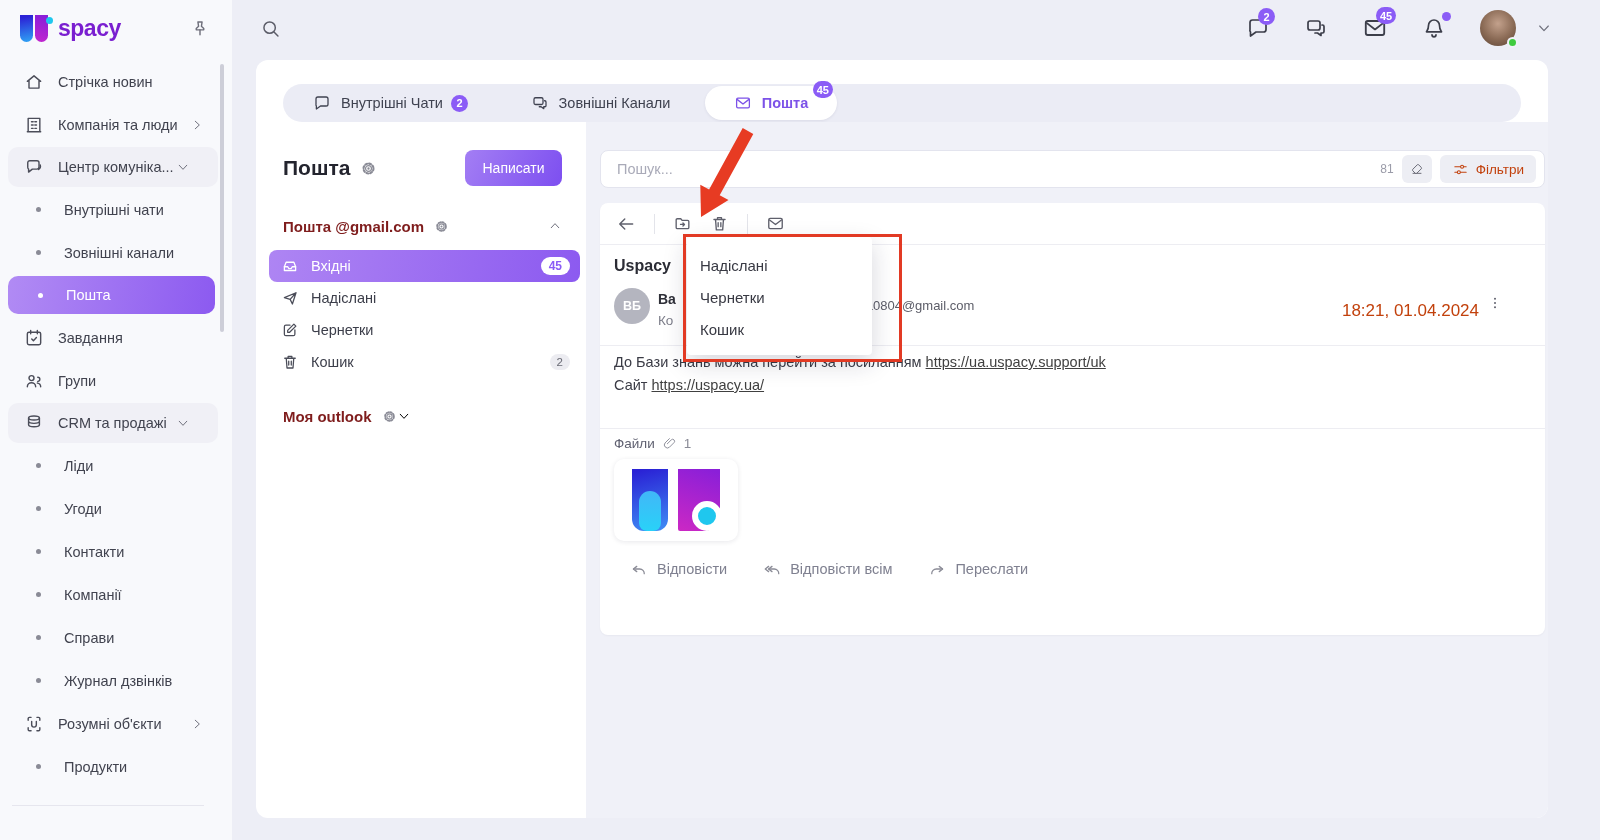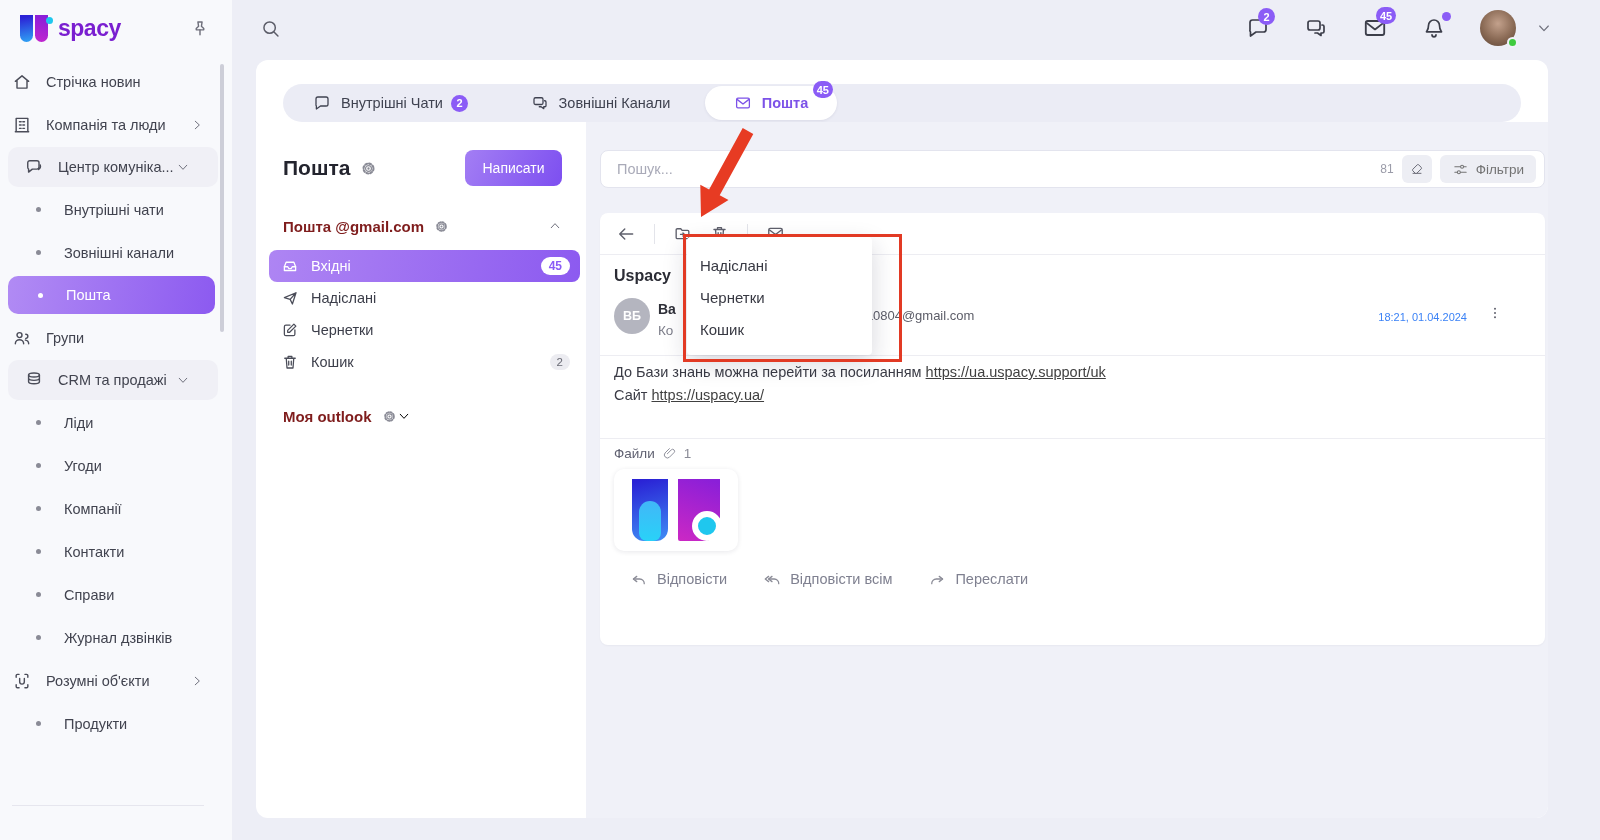--- a/index.html
+++ b/index.html
@@ -13,21 +13,21 @@
   .sidebar{position:absolute;left:0;top:0;width:232px;height:840px;background:#f8f9fc;z-index:5}
   .side-head{display:flex;align-items:center;justify-content:space-between;padding:15px 22px 10px 20px}
   .brand{display:flex;align-items:center;gap:6px}
   .umark{position:relative;width:32px;height:27px}
   .umark .lbar{position:absolute;left:0;top:0;width:13px;height:27px;border-radius:0 0 8px 8px;background:linear-gradient(170deg,#2b23d6 10%,#2f9df3 95%)}
   .umark .rbar{position:absolute;left:15px;top:0;width:13px;height:27px;border-radius:0 0 8px 8px;background:linear-gradient(195deg,#8b1fd8 10%,#c026cf 95%)}
   .umark .dot{position:absolute;left:26px;top:2px;width:7px;height:7px;border-radius:50%;background:#1fc7ee}
   .brand-text{font-size:23px;font-weight:bold;color:#7a1fd0;letter-spacing:-0.5px}
   .pin{color:#6e6f7b}
   .snav{padding-top:8px}
-  .srow{position:relative;height:43px;display:flex;align-items:center;padding-left:12px;color:#41434f;font-size:14.5px;cursor:pointer}
+  .srow{position:relative;height:43px;display:flex;align-items:center;padding-left:24px;color:#41434f;font-size:14.5px;cursor:pointer}
   .srow .sic{width:20px;height:20px;color:#4b4d59;margin-right:14px;flex:0 0 20px}
   .srow .chev{position:absolute;right:28px;color:#6e6f7b}
   .srow.pill{height:40px;margin:1px 14px 1px 8px;padding-left:16px;border-radius:10px;background:#f0f0f6}
   .srow.sub{padding-left:30px}
   .bullet{width:5px;height:5px;border-radius:50%;background:#8a8b96;margin:0 23px 0 6px;flex:0 0 5px}
   .srow.active-mail{height:38px;margin:2px 17px 2px 8px;padding-left:30px;border-radius:10px;background:linear-gradient(100deg,#b18bf4 0%,#8c5af0 100%);color:#fff}
   .srow.active-mail .bullet{background:#fff;margin:0 23px 0 0}
   .side-scrollbar{position:absolute;right:8px;top:64px;width:4px;height:268px;border-radius:2px;background:#cdced8}
   .side-divider{position:absolute;left:12px;right:28px;top:805px;height:1px;background:#e6e6ee}
   .corner-mark{position:absolute;left:-3px;bottom:-3px;width:13px;height:13px;background:#15151a;clip-path:polygon(0 0,100% 100%,0 100%);opacity:.85}
@@ -74,33 +74,33 @@
   .outlook-row{display:flex;align-items:center;margin-top:26px;height:24px}
 
   
   .rightpane{position:absolute;left:330px;top:62px;right:0;bottom:0;background:#f0f1f8;border-radius:0 0 12px 0;padding:28px 3px 0 14px}
   .searchbar{width:945px;height:38px;background:#fff;border:1px solid #e3e4ee;border-radius:8px;display:flex;align-items:center;padding:0 8px 0 16px}
   .searchbar input{flex:1;border:none;outline:none;font-size:14.5px;font-family:inherit;color:#3c3e4a;background:transparent}
   .searchbar input::placeholder{color:#a9aab8}
   .s-count{font-size:12px;color:#9a9ba8;margin-right:8px}
   .s-btn{height:28px;border:none;border-radius:6px;background:#edeef4;color:#6b6c78;display:flex;align-items:center;justify-content:center;gap:7px;cursor:pointer;font-family:inherit}
   .s-erase{width:30px;margin-right:8px}
-  .s-filter{padding:0 12px;font-size:13.5px;color:#737373}
-
-  
-  .emailcard{position:relative;margin-top:25px;width:945px;height:432px;background:#fff;border-radius:8px;box-shadow:0 1px 2px rgba(30,30,60,.04)}
+  .s-filter{padding:0 12px;font-size:13.5px;color:#c2410c}
+
+  
+  .emailcard{position:relative;margin-top:15px;width:945px;height:432px;background:#fff;border-radius:8px;box-shadow:0 1px 2px rgba(30,30,60,.04)}
   .etoolbar{display:flex;align-items:center;height:42px;padding-left:16px;border-bottom:1px solid #ededf2;color:#5f606c}
   .etb-ic{margin-right:18px;cursor:pointer;display:flex}
   .etb-div{width:1px;height:20px;background:#e3e4ea;margin-right:18px}
   .subject{position:absolute;left:14px;top:54px;font-size:16px;font-weight:bold;color:#2b2c35}
   .avatar{position:absolute;left:14px;top:85px;width:36px;height:36px;border-radius:50%;background:#b4b5bf;color:#fff;font-size:12.5px;font-weight:bold;display:flex;align-items:center;justify-content:center}
   .sender-name{position:absolute;left:58px;top:88px;font-size:14px;font-weight:bold;color:#2e2f38}
   .sender-to{position:absolute;left:58px;top:110px;font-size:13.5px;color:#7d7e8a}
   .sender-mail{position:absolute;left:252px;top:95px;font-size:13px;color:#5c5d68}
-  .edate{position:absolute;right:78px;top:98px;font-size:11px;color:#3b82f6}
+  .edate{position:absolute;right:66px;top:98px;font-size:17px;color:#c2410c}
   .edots{position:absolute;right:42px;top:92px;color:#5f606c;cursor:pointer}
   .ediv{position:absolute;left:0;right:0;height:1px;background:#ededf2}
   .ebody{position:absolute;left:14px;top:148px;font-size:14.5px;color:#3a3b45;line-height:23px}
   .ebody a{color:#404040}
   .files-row{position:absolute;left:14px;top:233px;display:flex;align-items:center;gap:7px;font-size:13.5px;color:#5f6070}
   .clip{color:#8a8b96}
   .files-count{color:#8a8b96}
   .thumb{position:absolute;left:14px;top:256px;width:124px;height:82px;background:#fff;border-radius:10px;box-shadow:0 1px 5px rgba(30,30,60,.10);display:flex;align-items:center;justify-content:center}
   .tmark{position:relative;width:88px;height:62px}
   .tmark .lbar{position:absolute;left:0;top:0;width:36px;height:62px;background:linear-gradient(165deg,#2a22d5 5%,#3f8ef5 100%);border-radius:0 0 12px 12px}
@@ -171,20 +171,27 @@
       <div class="srow sub">
         <span class="bullet"></span>
         <span>Зовнішні канали</span>
       </div>
       <div class="srow sub active-mail">
         <span class="bullet"></span>
         <span>Пошта</span>
       </div>
       <div class="srow">
         <svg class="ic sic" viewBox="0 0 24 24">
+            <rect x="4" y="5" width="16" height="15" rx="2"></rect>
+            <path d="M8 3v4m8-4v4M9.3 13.3l2 2 3.6-3.8"></path>
+          </svg>
+        <span>Завдання</span>
+      </div>
+      <div class="srow">
+        <svg class="ic sic" viewBox="0 0 24 24">
             <circle cx="9" cy="8.5" r="3"></circle>
             <path d="M4 19c0-3 2.4-5 5-5s5 2 5 5M16.5 7.5a2.5 2.5 0 0 1 0 5M16 14.5c2.3.3 4 2.2 4 4.5"></path>
           </svg>
         <span>Групи</span>
       </div>
       <div class="srow pill">
         <svg class="ic sic" viewBox="0 0 24 24">
             <ellipse cx="12" cy="6" rx="6.5" ry="2.4"></ellipse>
             <path d="M5.5 6v4c0 1.3 2.9 2.4 6.5 2.4s6.5-1.1 6.5-2.4V6M5.5 10v4c0 1.3 2.9 2.4 6.5 2.4s6.5-1.1 6.5-2.4v-4"></path>
           </svg>
@@ -196,25 +203,25 @@
       <div class="srow sub">
           <span class="bullet"></span>
           <span>Ліди</span>
         </div>
       <div class="srow sub">
           <span class="bullet"></span>
           <span>Угоди</span>
         </div>
       <div class="srow sub">
           <span class="bullet"></span>
+          <span>Контакти</span>
+        </div>
+      <div class="srow sub">
+          <span class="bullet"></span>
           <span>Компанії</span>
-        </div>
-      <div class="srow sub">
-          <span class="bullet"></span>
-          <span>Контакти</span>
         </div>
       <div class="srow sub">
           <span class="bullet"></span>
           <span>Справи</span>
         </div>
       <div class="srow sub">
           <span class="bullet"></span>
           <span>Журнал дзвінків</span>
         </div>
       <div class="srow">

